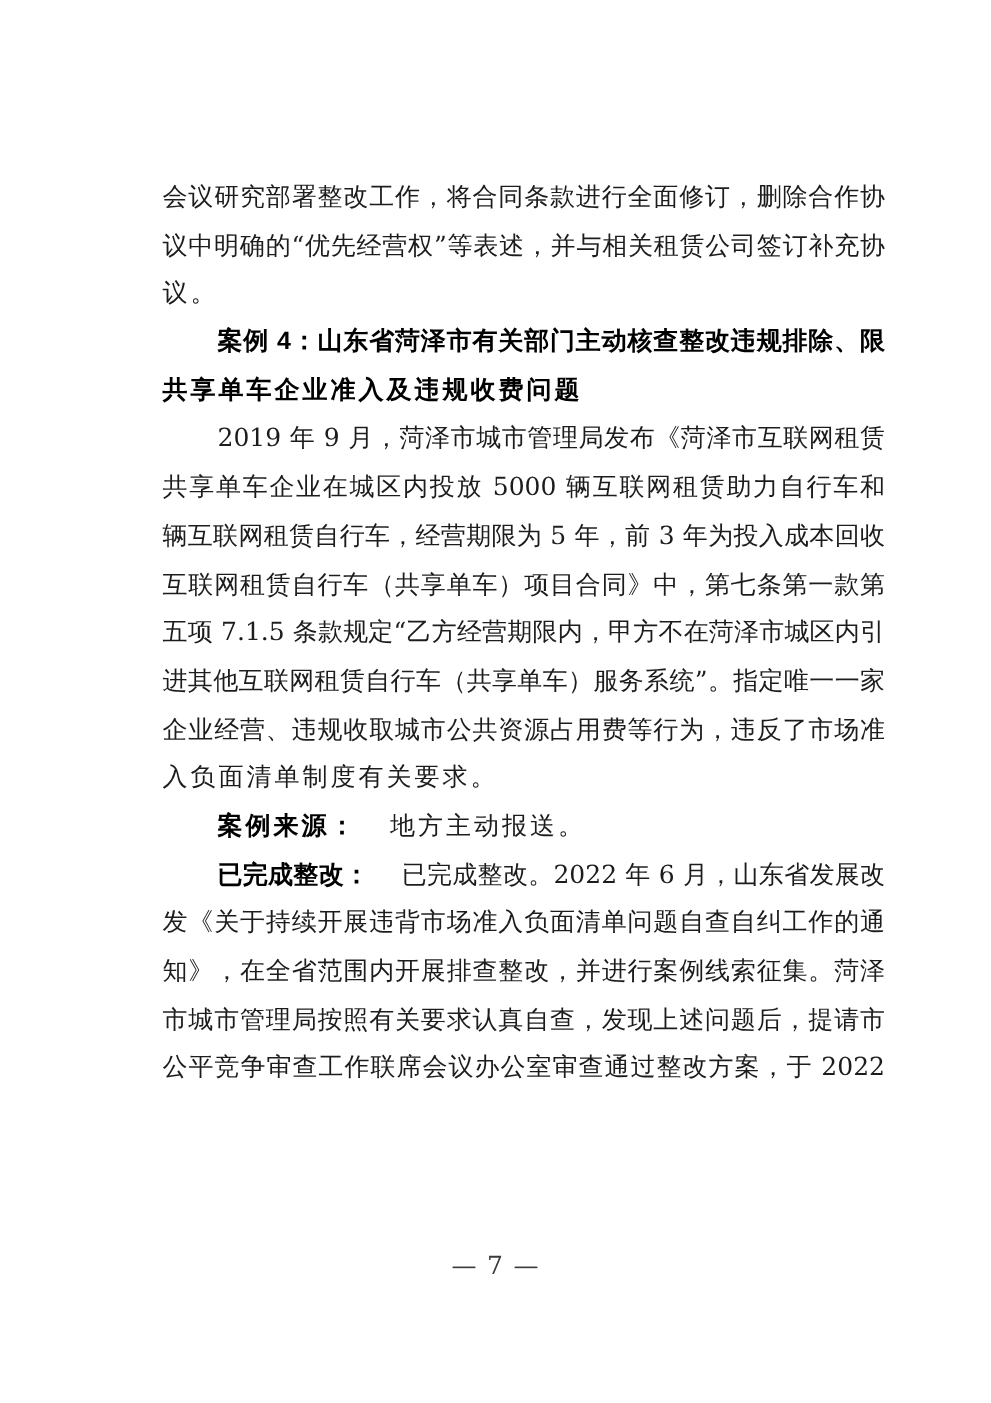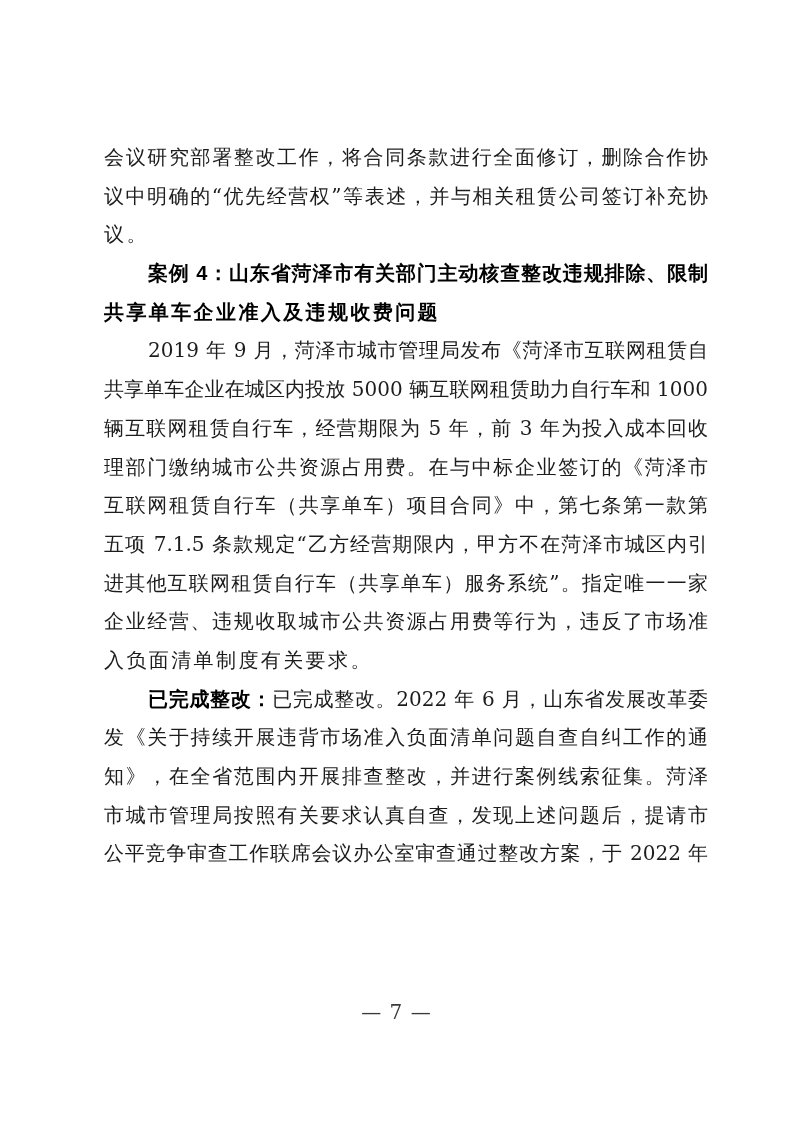--- a/index.html
+++ b/index.html
@@ -30,21 +30,21 @@
     overflow: hidden;
   }
   .line.justify { text-align-last: justify; }
   .line.left    { text-align-last: left; letter-spacing: 2.4px; }
   .line.indent  { padding-left: 44px; }
   .line.heading {
     font-family: "Liberation Sans", "DejaVu Sans", sans-serif;
     font-weight: bold;
     color: #000000;
   }
-  .seg { font-family: inherit; }
+  .seg { font-family: inherit; margin-left: 26px; }
   .seg.bold-label {
     font-family: "Liberation Sans", "DejaVu Sans", sans-serif;
     font-weight: bold;
     color: #000000;
   }
   .footer {
     position: absolute;
     top: 1000px;
     left: 0;
     width: 100%;
@@ -61,26 +61,26 @@
 <div class="page">
   <div class="text-block" id="doc-body">
       <div class="line body justify"><span class="seg">会议研究部署整改工作，将合同条款进行全面修订，删除合作协</span></div>
       <div class="line body justify"><span class="seg">议中明确的“优先经营权”等表述，并与相关租赁公司签订补充协</span></div>
       <div class="line body left"><span class="seg">议。</span></div>
       <div class="line heading justify indent"><span class="seg bold-label">案例 4：山东省菏泽市有关部门主动核查整改违规排除、限制</span></div>
       <div class="line heading left"><span class="seg bold-label">共享单车企业准入及违规收费问题</span></div>
       <div class="line body justify indent"><span class="seg">2019 年 9 月，菏泽市城市管理局发布《菏泽市互联网租赁自</span></div>
       <div class="line body justify"><span class="seg">共享单车企业在城区内投放 5000 辆互联网租赁助力自行车和 1000</span></div>
       <div class="line body justify"><span class="seg">辆互联网租赁自行车，经营期限为 5 年，前 3 年为投入成本回收</span></div>
-      <div class="line body justify"><span class="seg">理部门缴纳城市公共资源占用费。在与中标企业签订的《菏泽市</span></div>
       <div class="line body justify"><span class="seg">互联网租赁自行车（共享单车）项目合同》中，第七条第一款第</span></div>
       <div class="line body justify"><span class="seg">五项 7.1.5 条款规定“乙方经营期限内，甲方不在菏泽市城区内引</span></div>
       <div class="line body justify"><span class="seg">进其他互联网租赁自行车（共享单车）服务系统”。指定唯一一家</span></div>
       <div class="line body justify"><span class="seg">企业经营、违规收取城市公共资源占用费等行为，违反了市场准</span></div>
       <div class="line body left"><span class="seg">入负面清单制度有关要求。</span></div>
+      <div class="line body left indent"><span class="seg bold-label">案例来源：</span><span class="seg">地方主动报送。</span></div>
       <div class="line body justify indent"><span class="seg bold-label">已完成整改：</span><span class="seg">已完成整改。2022 年 6 月，山东省发展改革委印</span></div>
       <div class="line body justify"><span class="seg">发《关于持续开展违背市场准入负面清单问题自查自纠工作的通</span></div>
       <div class="line body justify"><span class="seg">知》，在全省范围内开展排查整改，并进行案例线索征集。菏泽</span></div>
       <div class="line body justify"><span class="seg">市城市管理局按照有关要求认真自查，发现上述问题后，提请市</span></div>
       <div class="line body justify"><span class="seg">公平竞争审查工作联席会议办公室审查通过整改方案，于 2022 年</span></div>
     </div>
   <div class="footer">
     <span>— 7 —</span>
   </div>
 </div>

